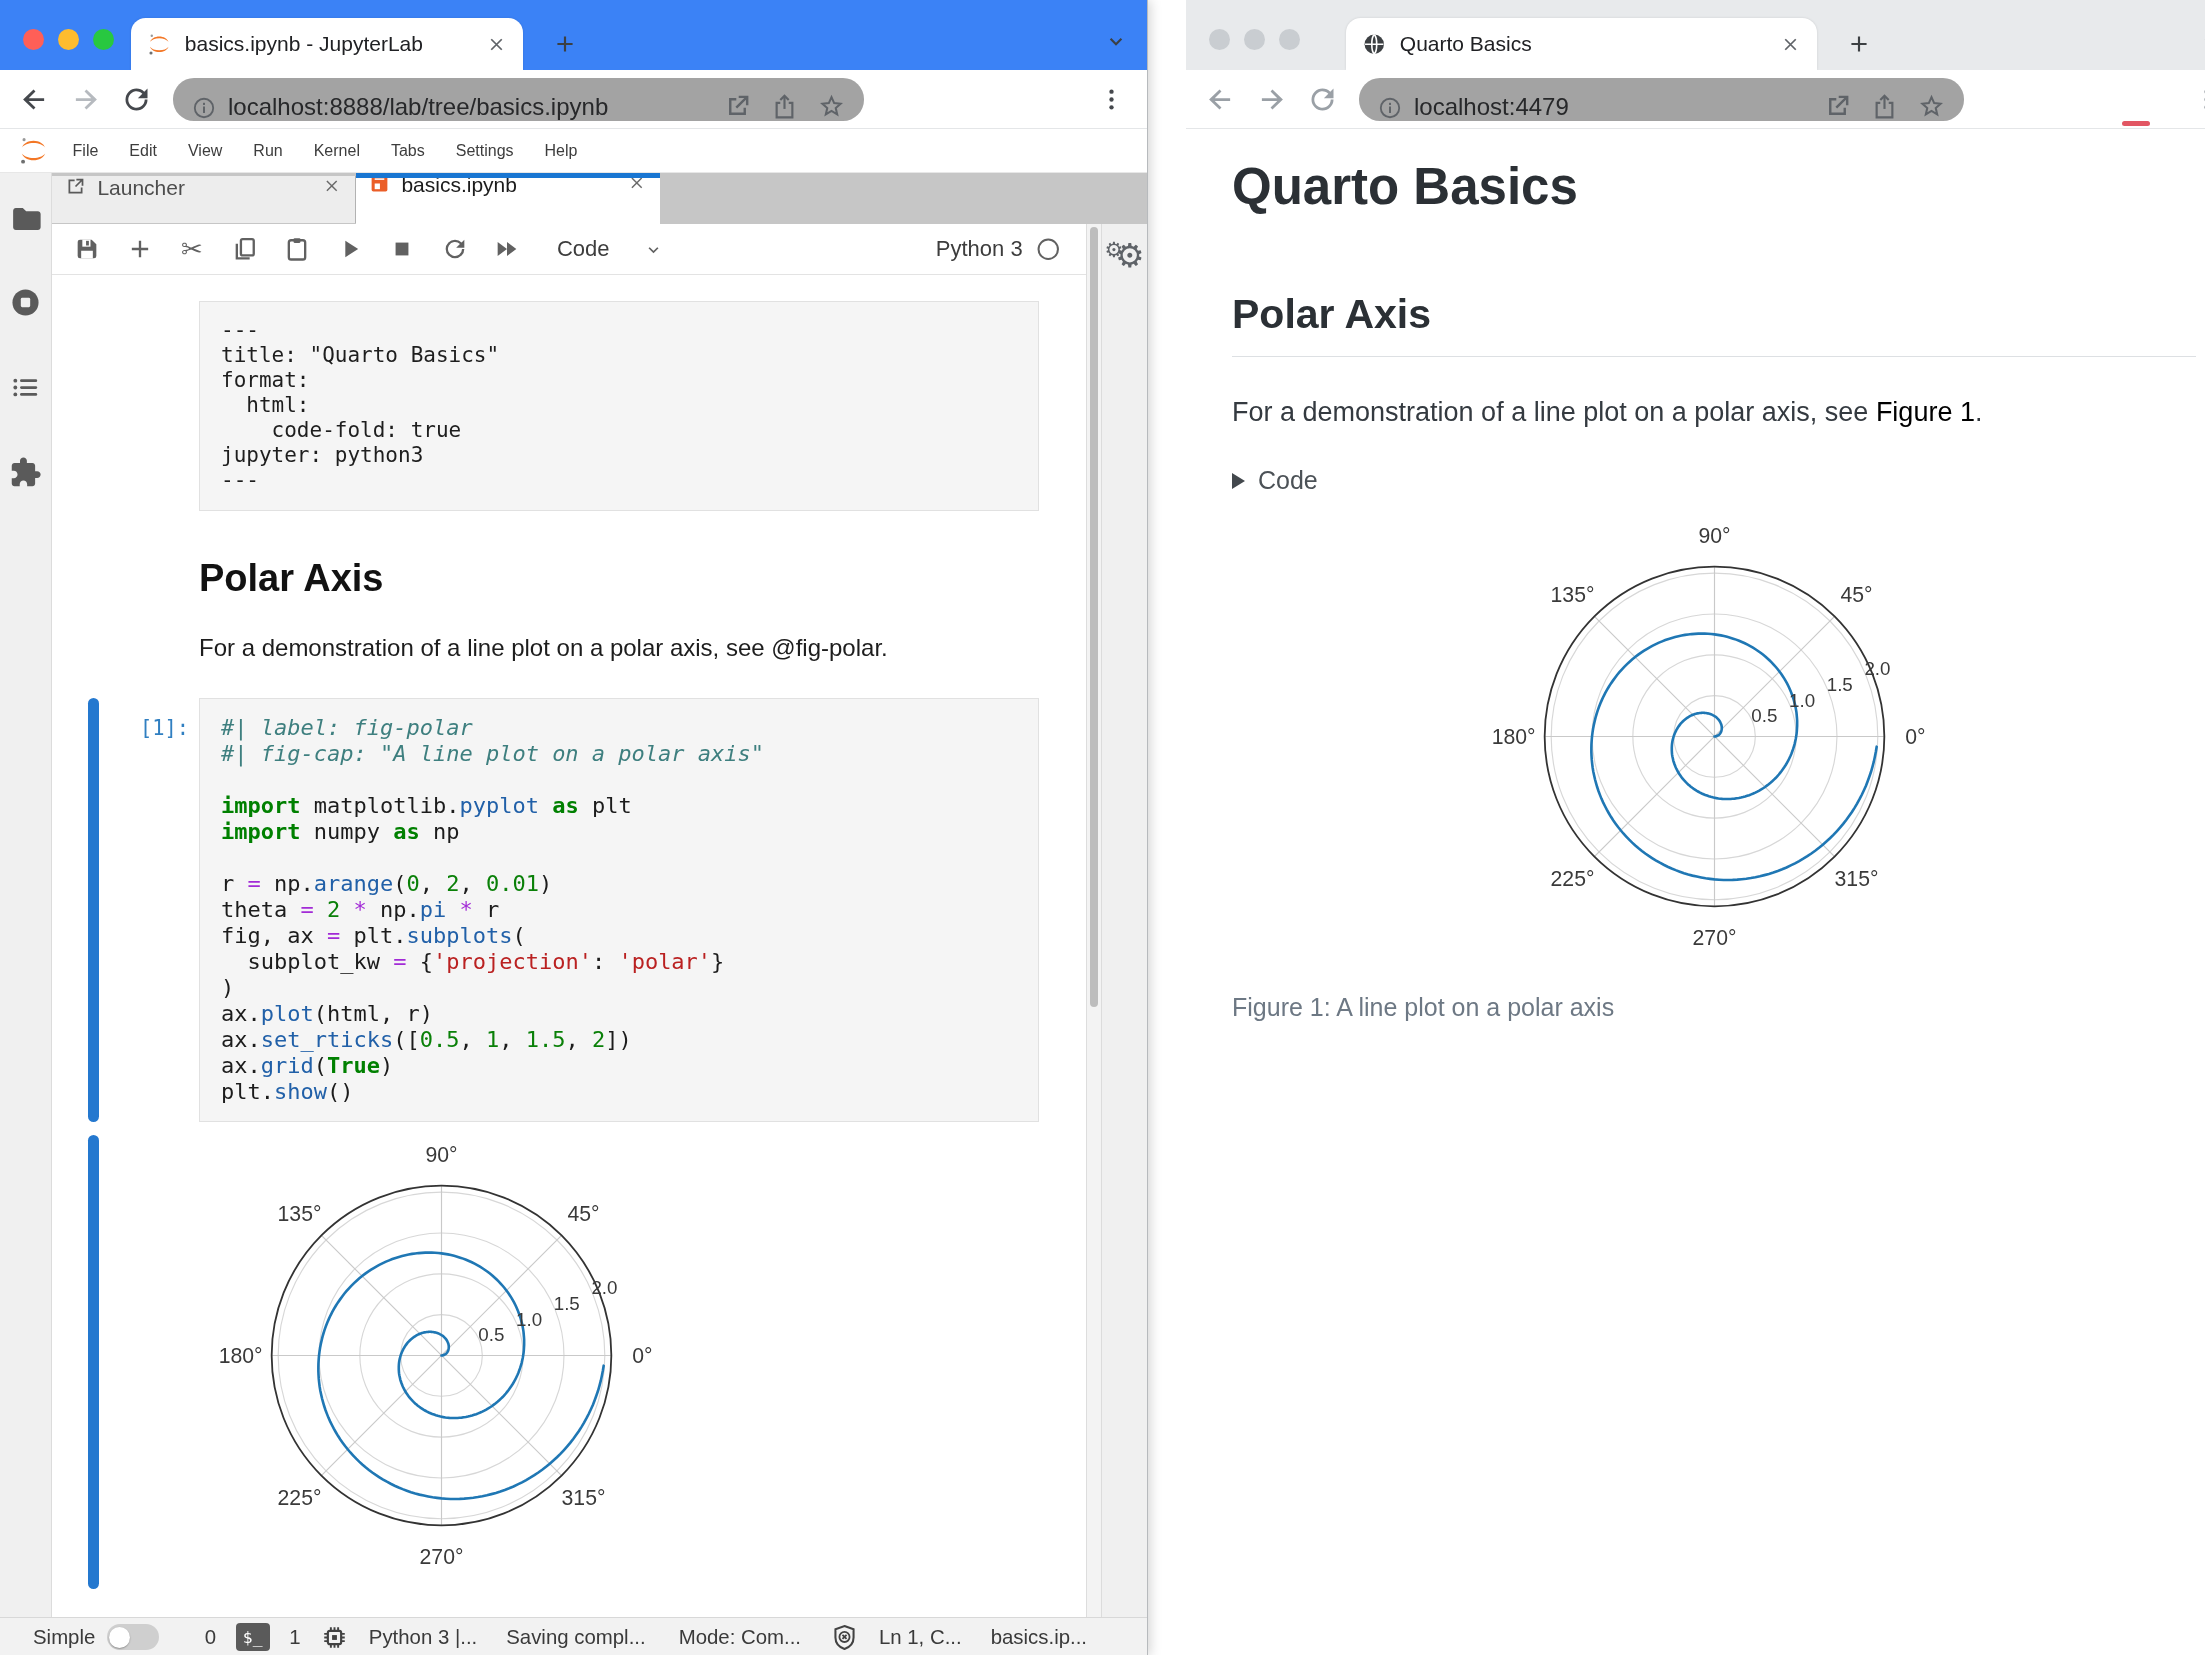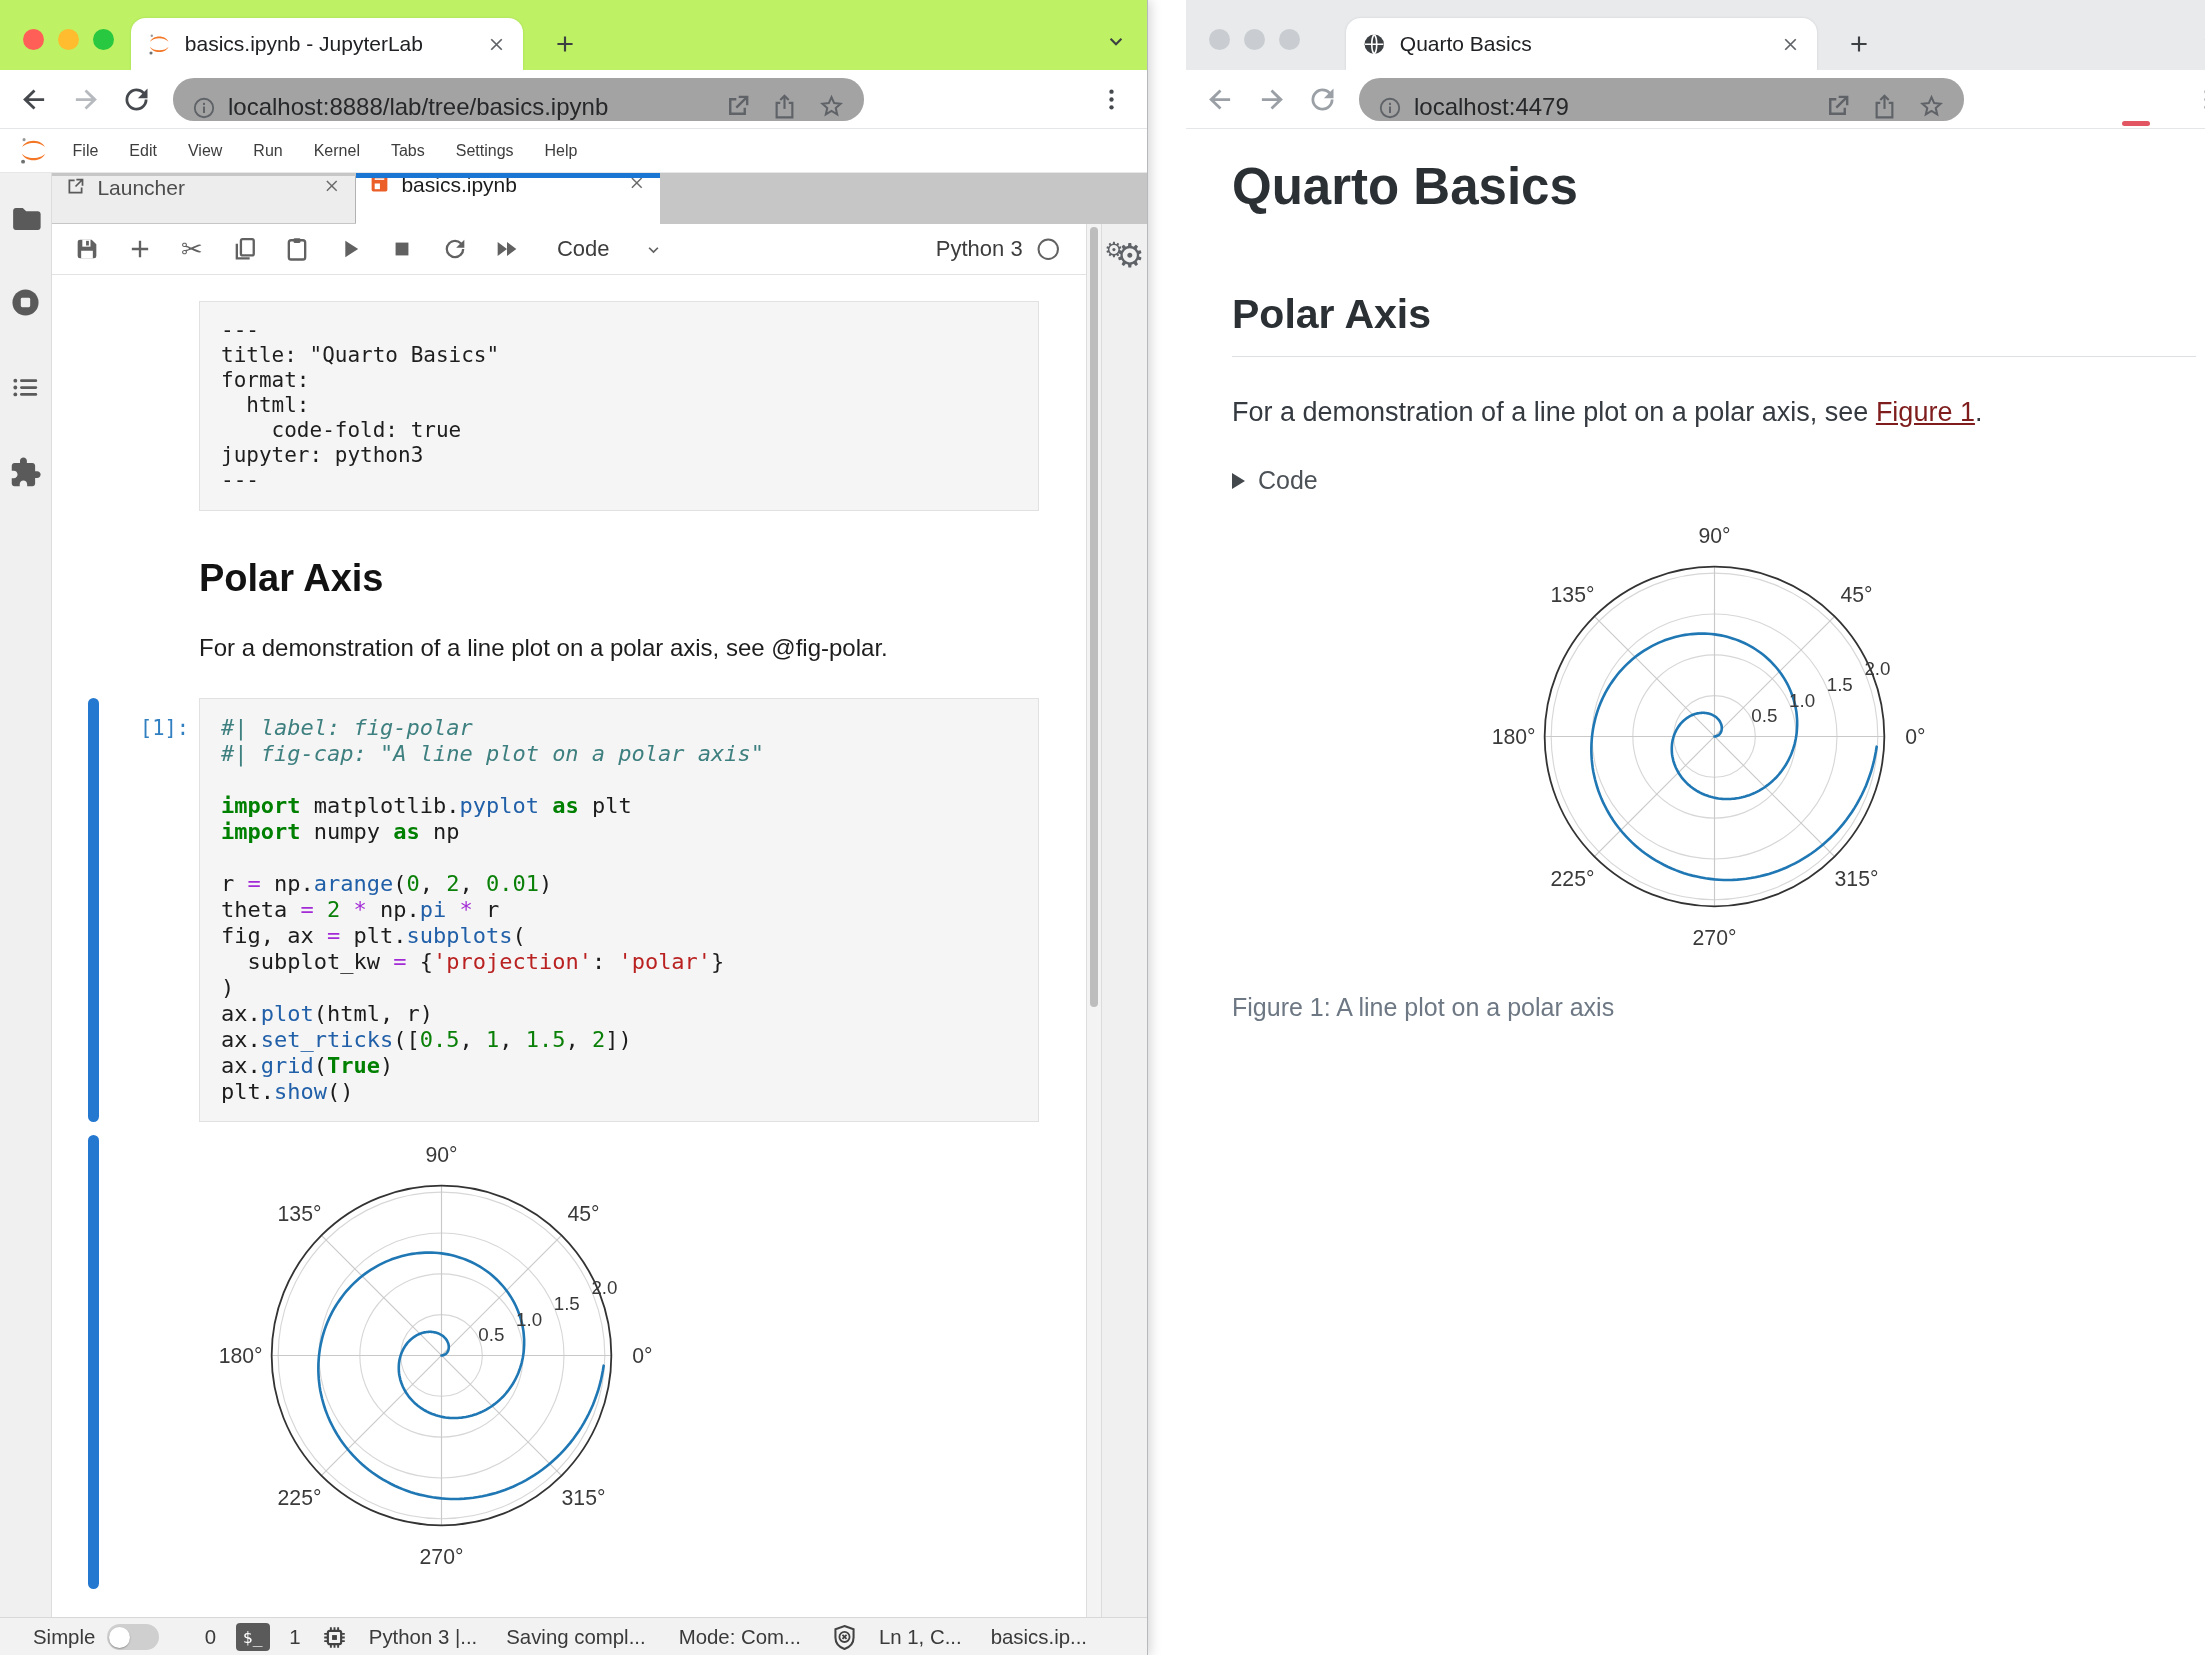--- a/index.html
+++ b/index.html
@@ -5,21 +5,21 @@
   *{box-sizing:border-box;margin:0;padding:0}
   html,body{width:2205px;height:1656px;overflow:hidden}
   body{font-family:"Liberation Sans",sans-serif;background:#fff;position:relative;color:#222}
   svg{display:block}
   .window{position:absolute;top:0;height:1656px;overflow:hidden}
   #win-left{left:0;width:1148px;border-right:1.6px solid #b7babd;box-shadow:3.3px 0 11.4px rgba(0,0,0,.18);z-index:2}
   #win-right{left:1186px;width:1056px;z-index:1}
 
   
   .tabstrip{position:relative;height:70px}
-  #win-left .tabstrip{background:#bef264}
+  #win-left .tabstrip{background:#3b82f6}
   #win-right .tabstrip{background:#e8eaec}
   .traffic{position:absolute;left:23px;top:29px;display:flex;gap:14px}
   .dot{width:21px;height:21px;border-radius:50%}
   .dot.red{background:#ff5f57}.dot.yellow{background:#febc2e}.dot.green{background:#28c840}
   .dot.inactive{background:#c9cdd1}
   .btab{position:absolute;top:18px;height:52px;background:#fff;border-radius:14.7px 14.7px 0 0;display:flex;align-items:center;padding:0 16.3px;box-shadow:0 0 2.5px rgba(0,0,0,.12)}
   #win-left .btab{left:131px;width:392px}
   #win-right .btab{left:160px;width:471px}
   .btab-title{font-size:21px;color:#202124;margin-left:13px;flex:1;white-space:nowrap;overflow:hidden;text-overflow:ellipsis}
   .newtab-plus{position:absolute;top:24.5px;width:38px;height:38px;display:flex;align-items:center;justify-content:center}
@@ -93,21 +93,21 @@
   .term-badge{width:34px;height:28px;background:#5a5a5a;border-radius:4.1px;color:#fff;font-size:16.3px;display:flex;align-items:center;justify-content:center;margin-left:19.6px;flex:0 0 auto}
   .st-ml24{margin-left:19.6px}.st-ml36{margin-left:29px}.st-ml40{margin-left:33px}.st-ml56{margin-left:46px}
   .st-right{margin-left:auto}
   .st-ic{width:29px;height:29px;flex:0 0 auto}
 
   
   .page{height:1527px;background:#fff;padding:0 46px;color:#343a40}
   .q-h1{font-size:51px;font-weight:700;color:#2b3035;padding-top:28px}
   .q-h2{font-size:41px;font-weight:600;color:#2b3035;margin-top:75px;padding-bottom:18px;border-bottom:1.6px solid #dde0e3}
   .q-p{font-size:27px;margin-top:36px;line-height:1.45}
-  .q-link{color:#7f1d1d;text-decoration:underline;cursor:pointer}
+  .q-link{color:#000000;cursor:pointer}
   .code-toggle{margin-top:34px;display:flex;align-items:center;gap:13px;color:#4c5257;font-size:25px;cursor:pointer}
   .tri{width:0;height:0;border-left:13px solid #43484d;border-top:8.2px solid transparent;border-bottom:8.2px solid transparent}
   .q-fig{width:507px;height:454px;margin:21px auto 0}
   .q-fig svg text{font-family:"Liberation Sans",sans-serif}
   .q-caption{margin-top:23px;font-size:25px;color:#6d7884}
 </style>
 </head>
 <body>
 
 <div class="window" id="win-left">

